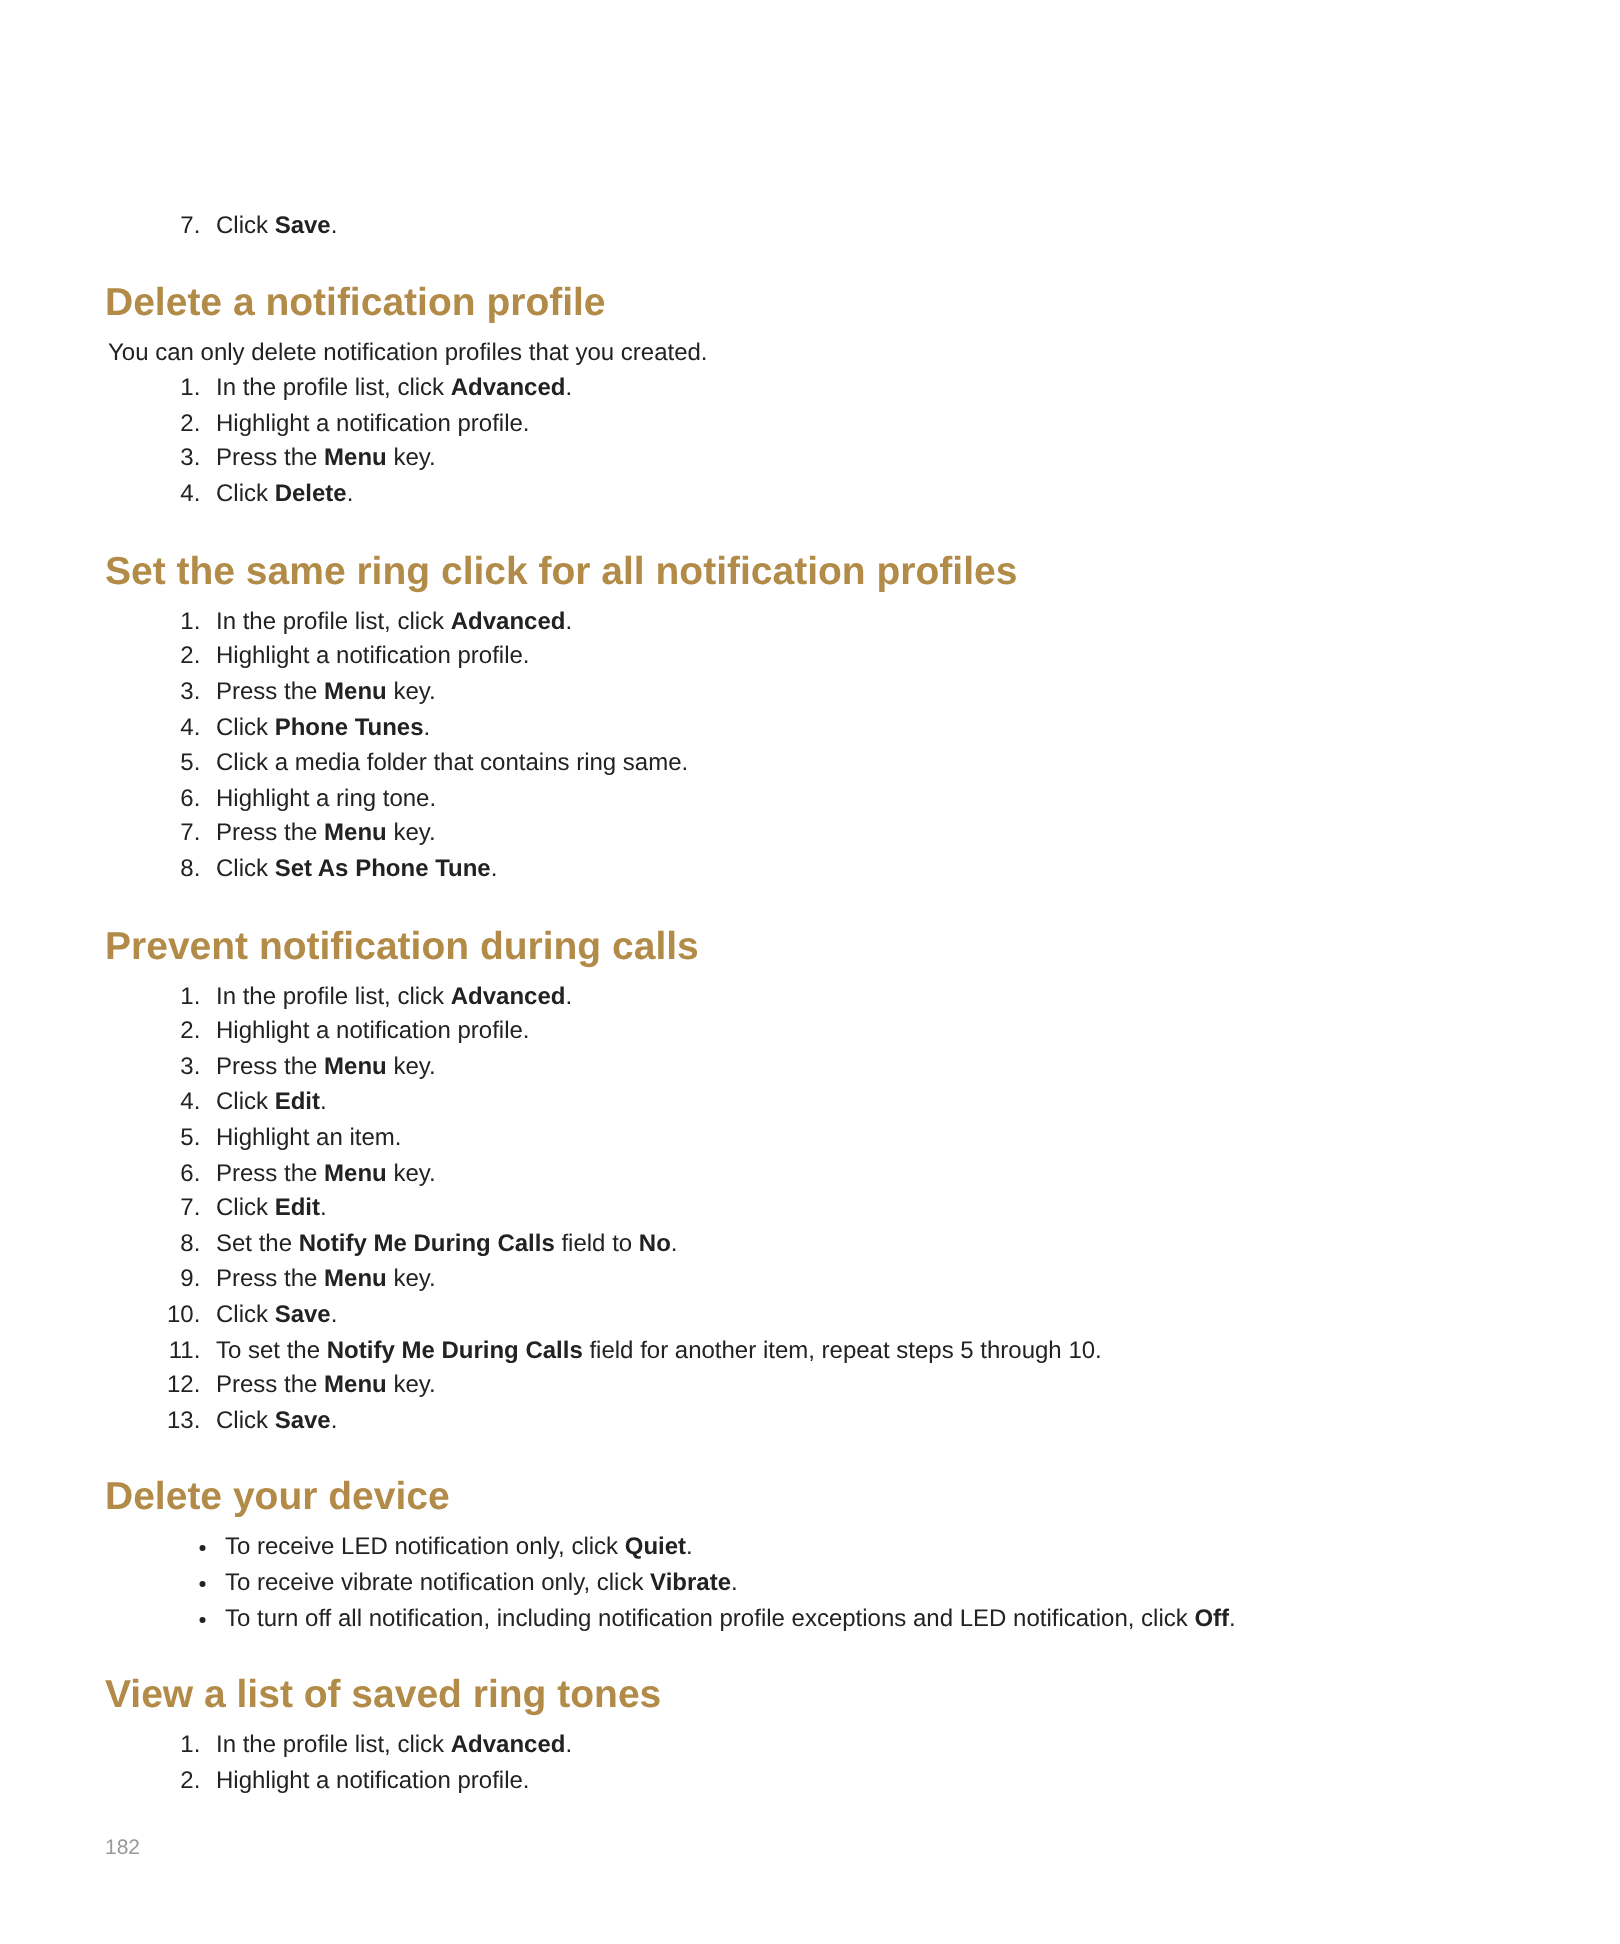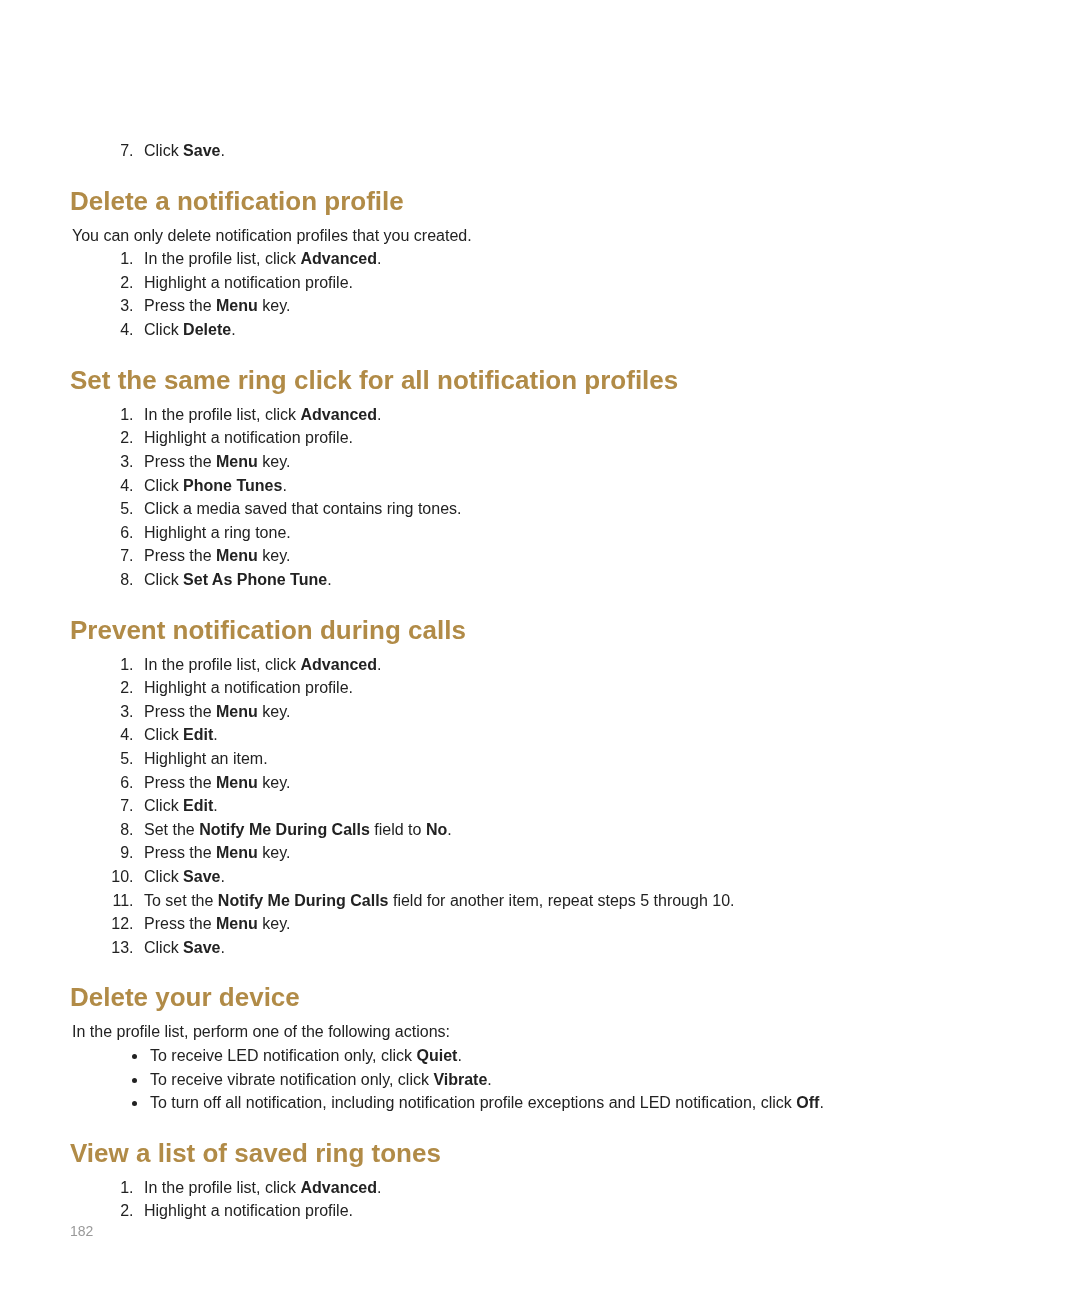--- a/index.html
+++ b/index.html
@@ -78,21 +78,21 @@
     <li><span>Press the </span><span class="bold">Menu</span><span> key.</span></li>
     <li><span>Click </span><span class="bold">Delete</span><span>.</span></li>
   </ol>
 
   <h2>Set the same ring click for all notification profiles</h2>
   <ol>
     <li><span>In the profile list, click </span><span class="bold">Advanced</span><span>.</span></li>
     <li><span>Highlight a notification profile.</span></li>
     <li><span>Press the </span><span class="bold">Menu</span><span> key.</span></li>
     <li><span>Click </span><span class="bold">Phone Tunes</span><span>.</span></li>
-    <li><span>Click a media saved that contains ring tones.</span></li>
+    <li><span>Click a media folder that contains ring same.</span></li>
     <li><span>Highlight a ring tone.</span></li>
     <li><span>Press the </span><span class="bold">Menu</span><span> key.</span></li>
     <li><span>Click </span><span class="bold">Set As Phone Tune</span><span>.</span></li>
   </ol>
 
   <h2>Prevent notification during calls</h2>
   <ol>
     <li><span>In the profile list, click </span><span class="bold">Advanced</span><span>.</span></li>
     <li><span>Highlight a notification profile.</span></li>
     <li><span>Press the </span><span class="bold">Menu</span><span> key.</span></li>
@@ -102,21 +102,20 @@
     <li><span>Click </span><span class="bold">Edit</span><span>.</span></li>
     <li><span>Set the </span><span class="bold">Notify Me During Calls</span><span> field to </span><span class="bold">No</span><span>.</span></li>
     <li><span>Press the </span><span class="bold">Menu</span><span> key.</span></li>
     <li><span>Click </span><span class="bold">Save</span><span>.</span></li>
     <li><span>To set the </span><span class="bold">Notify Me During Calls</span><span> field for another item, repeat steps 5 through 10.</span></li>
     <li><span>Press the </span><span class="bold">Menu</span><span> key.</span></li>
     <li><span>Click </span><span class="bold">Save</span><span>.</span></li>
   </ol>
 
   <h2>Delete your device</h2>
-  <p class="intro">In the profile list, perform one of the following actions:</p>
   <ul>
     <li><span>To receive LED notification only, click </span><span class="bold">Quiet</span><span>.</span></li>
     <li><span>To receive vibrate notification only, click </span><span class="bold">Vibrate</span><span>.</span></li>
     <li><span>To turn off all notification, including notification profile exceptions and LED notification, click </span><span class="bold">Off</span><span>.</span></li>
   </ul>
 
   <h2>View a list of saved ring tones</h2>
   <ol>
     <li><span>In the profile list, click </span><span class="bold">Advanced</span><span>.</span></li>
     <li><span>Highlight a notification profile.</span></li>

